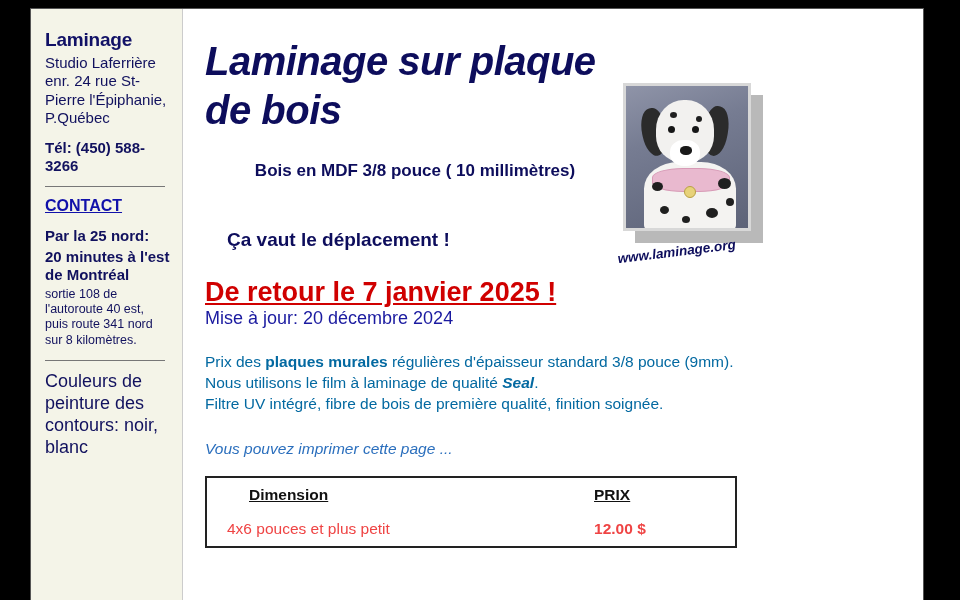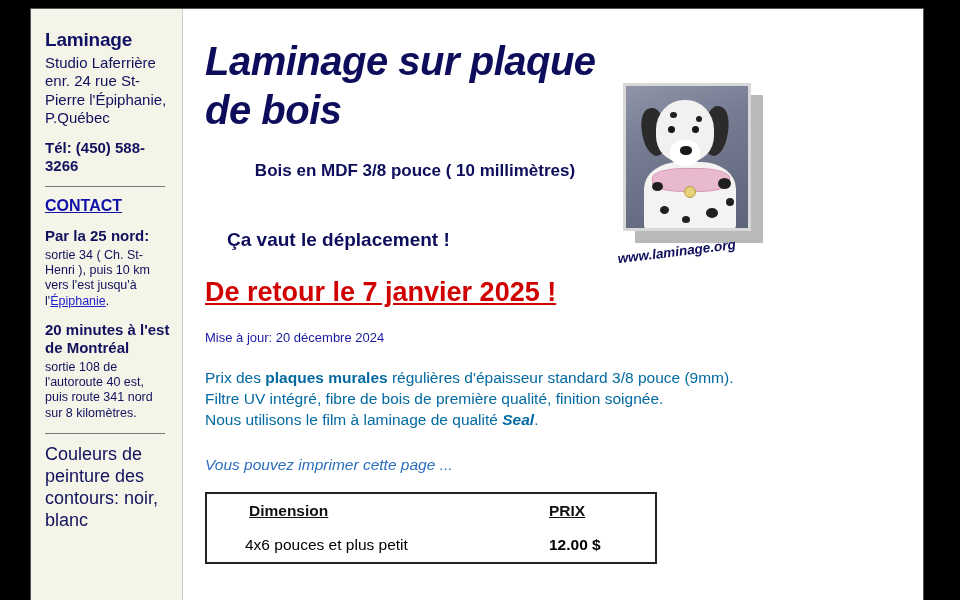--- a/index.html
+++ b/index.html
@@ -269,22 +269,21 @@
     width: 420px;
   }
   .banner {
     margin-top: 26px;
     font-size: 27px;
     font-weight: bold;
     color: #d00000;
     text-decoration: underline;
   }
   .updated {
-    margin-top: 22px;
-    font-size: 13px;
+    font-size: 18px;
     color: #1a1aa0;
   }
   .body-text {
     margin-top: 22px;
     font-size: 15.5px;
     color: #0369a1;
     line-height: 1.36;
   }
   .body-text b { font-weight: bold; }
   .body-text i { font-style: italic; font-weight: bold; }
@@ -292,55 +291,54 @@
     margin-top: 26px;
     font-size: 15.5px;
     color: #2b6fbd;
     font-style: italic;
     cursor: pointer;
   }
   
   .price-table {
     margin-top: 18px;
     margin-left: 0px;
-    width: 452px;
+    width: 532px;
     border: 2px solid #222222;
     border-collapse: collapse;
     background: #ffffff;
   }
   .price-table th {
     text-align: left;
     font-size: 15.5px;
     font-weight: bold;
     color: #111111;
     padding: 8px 10px 8px 42px;
     text-decoration: underline;
   }
   .price-table th.col2 { padding-left: 32px; }
   .price-table td {
     font-size: 15.5px;
-    color: #000000;
-    padding: 8px 10px 8px 38px;
+    color: #ef4444;
+    padding: 8px 10px 8px 20px;
   }
   .price-table td.col2 { padding-left: 32px; font-weight: bold; }
 </style>
 </head>
 <body>
 
 <div class="page">
   <div class="layout">
 
     <div class="sidebar">
       <div class="sb-title">Laminage</div>
       <div class="sb-addr">Studio Laferrière enr. 24 rue St-Pierre l'Épiphanie, P.Québec</div>
       <div class="sb-tel">Tél: (450) 588-3266</div>
       <hr class="sb-rule">
       <div class="sb-contact">CONTACT</div>
       <div class="sb-head">Par la 25 nord:</div>
-      <div class="sb-small"><span>sortie 34 ( Ch. St-Henri ), puis 10 km vers l'est jusqu'à l'</span><span class="inline-link">Épiphanie</span><span>.</span></div>
       <div class="sb-head">20 minutes à l'est de Montréal</div>
       <div class="sb-small">sortie 108 de l'autoroute 40 est, puis route 341 nord sur 8 kilomètres.</div>
       <hr class="sb-rule">
       <div class="sb-foot">Couleurs de peinture des contours: noir, blanc</div>
     </div>
 
     <div class="main">
 
       <div class="hero">
         <div class="hero-title">Laminage sur plaque de bois</div>
@@ -373,22 +371,22 @@
       </div>
 
       <div class="tagline">Ça vaut le déplacement !</div>
 
       <div class="banner">De retour le 7 janvier 2025 !</div>
 
       <div class="updated">Mise à jour: 20 décembre 2024</div>
 
       <div class="body-text">
         <div><span>Prix des </span><b>plaques murales</b><span> régulières d'épaisseur standard 3/8 pouce (9mm).</span></div>
+        <div><span>Nous utilisons le film à laminage de qualité </span><i>Seal</i><span>.</span></div>
         <div>Filtre UV intégré, fibre de bois de première qualité, finition soignée.</div>
-        <div><span>Nous utilisons le film à laminage de qualité </span><i>Seal</i><span>.</span></div>
       </div>
 
       <div class="print-link">Vous pouvez imprimer cette page ...</div>
 
       <table class="price-table">
         <thead>
           <tr>
             <th>Dimension</th>
             <th class="col2">PRIX</th>
           </tr>

